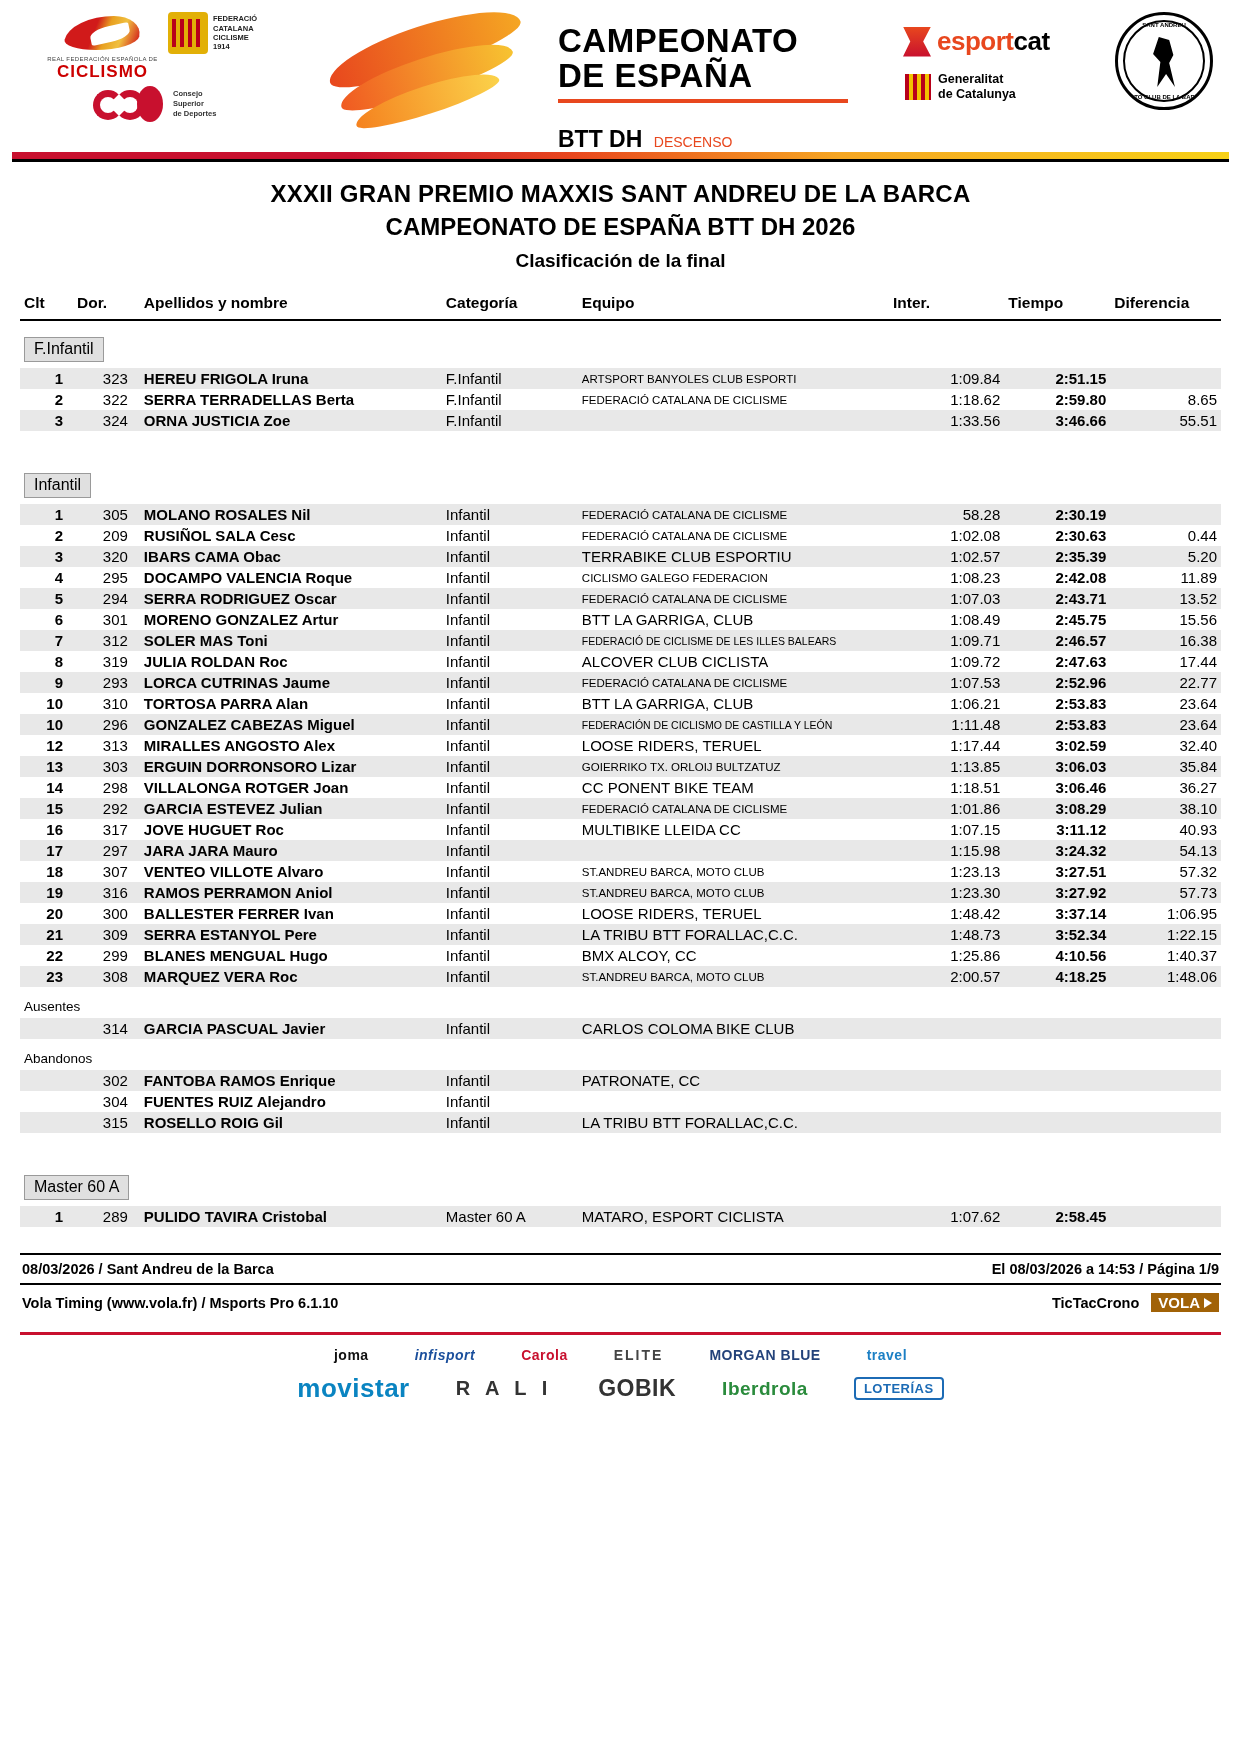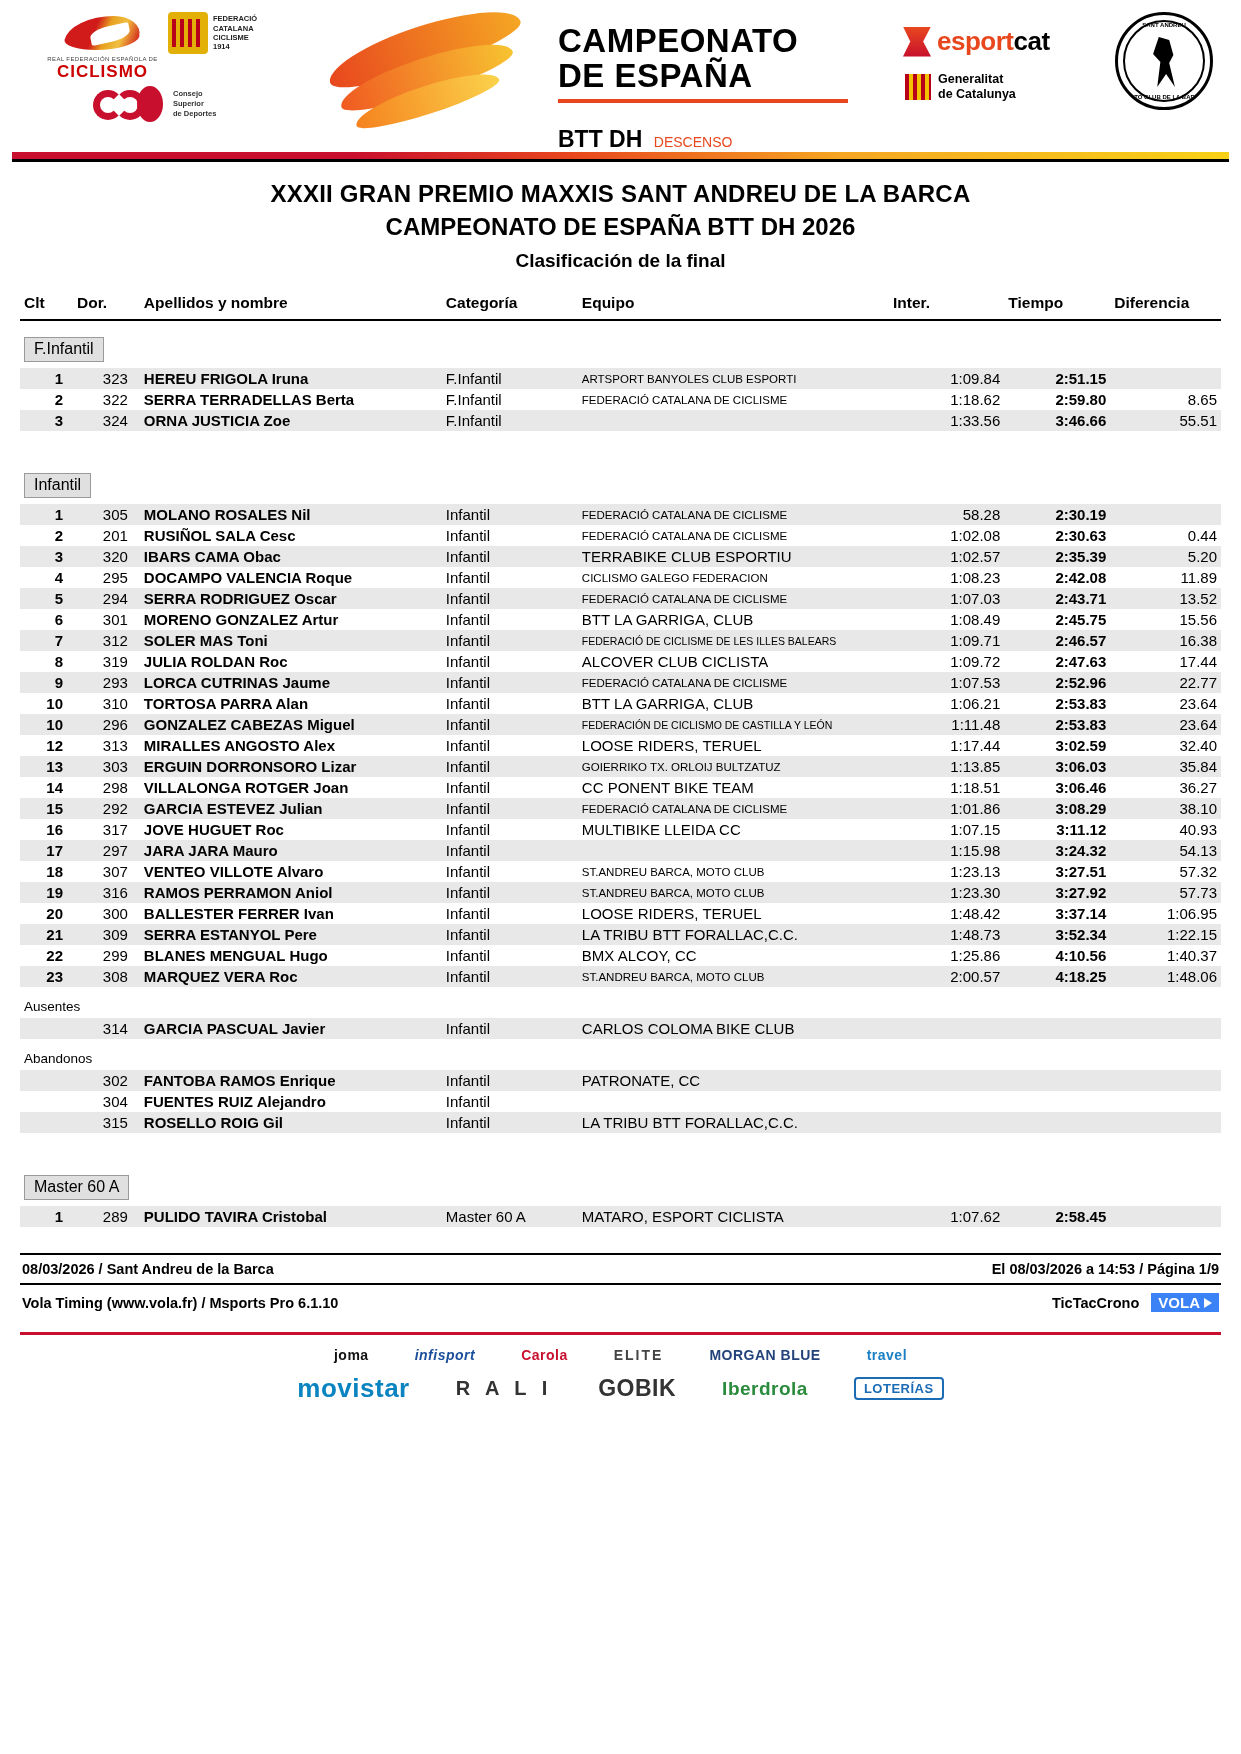--- a/index.html
+++ b/index.html
@@ -220,21 +220,21 @@
   .foot-line2 {
     display: flex; justify-content: space-between; align-items: center;
     font-size: 14.5px; font-weight: bold;
     padding: 8px 2px 6px 2px;
     border-top: 2px solid #000;
     margin-top: 6px;
     gap: 16px;
   }
   .vola-badge {
     display: inline-flex; align-items: center; gap: 4px;
-    background: #3b82f6; color: #fff; font-size: 15px; font-weight: bold;
+    background: #a16207; color: #fff; font-size: 15px; font-weight: bold;
     padding: 1px 7px; margin-left: 8px;
   }
   .vola-badge .tri {
     width: 0; height: 0; border-left: 8px solid #fff;
     border-top: 5px solid transparent; border-bottom: 5px solid transparent;
   }
 
   
   .sponsors {
     margin-top: 14px;
@@ -401,21 +401,21 @@
             <td class="c-dor">305</td>
             <td class="c-name">MOLANO ROSALES Nil</td>
             <td class="c-cat">Infantil</td>
             <td class="c-team team-small">FEDERACIÓ CATALANA DE CICLISME</td>
             <td class="c-inter">58.28</td>
             <td class="c-tiempo">2:30.19</td>
             <td class="c-dif"></td>
           </tr>
           <tr>
             <td class="c-clt">2</td>
-            <td class="c-dor">201</td>
+            <td class="c-dor">209</td>
             <td class="c-name">RUSIÑOL SALA Cesc</td>
             <td class="c-cat">Infantil</td>
             <td class="c-team team-small">FEDERACIÓ CATALANA DE CICLISME</td>
             <td class="c-inter">1:02.08</td>
             <td class="c-tiempo">2:30.63</td>
             <td class="c-dif">0.44</td>
           </tr>
           <tr class="alt">
             <td class="c-clt">3</td>
             <td class="c-dor">320</td>

